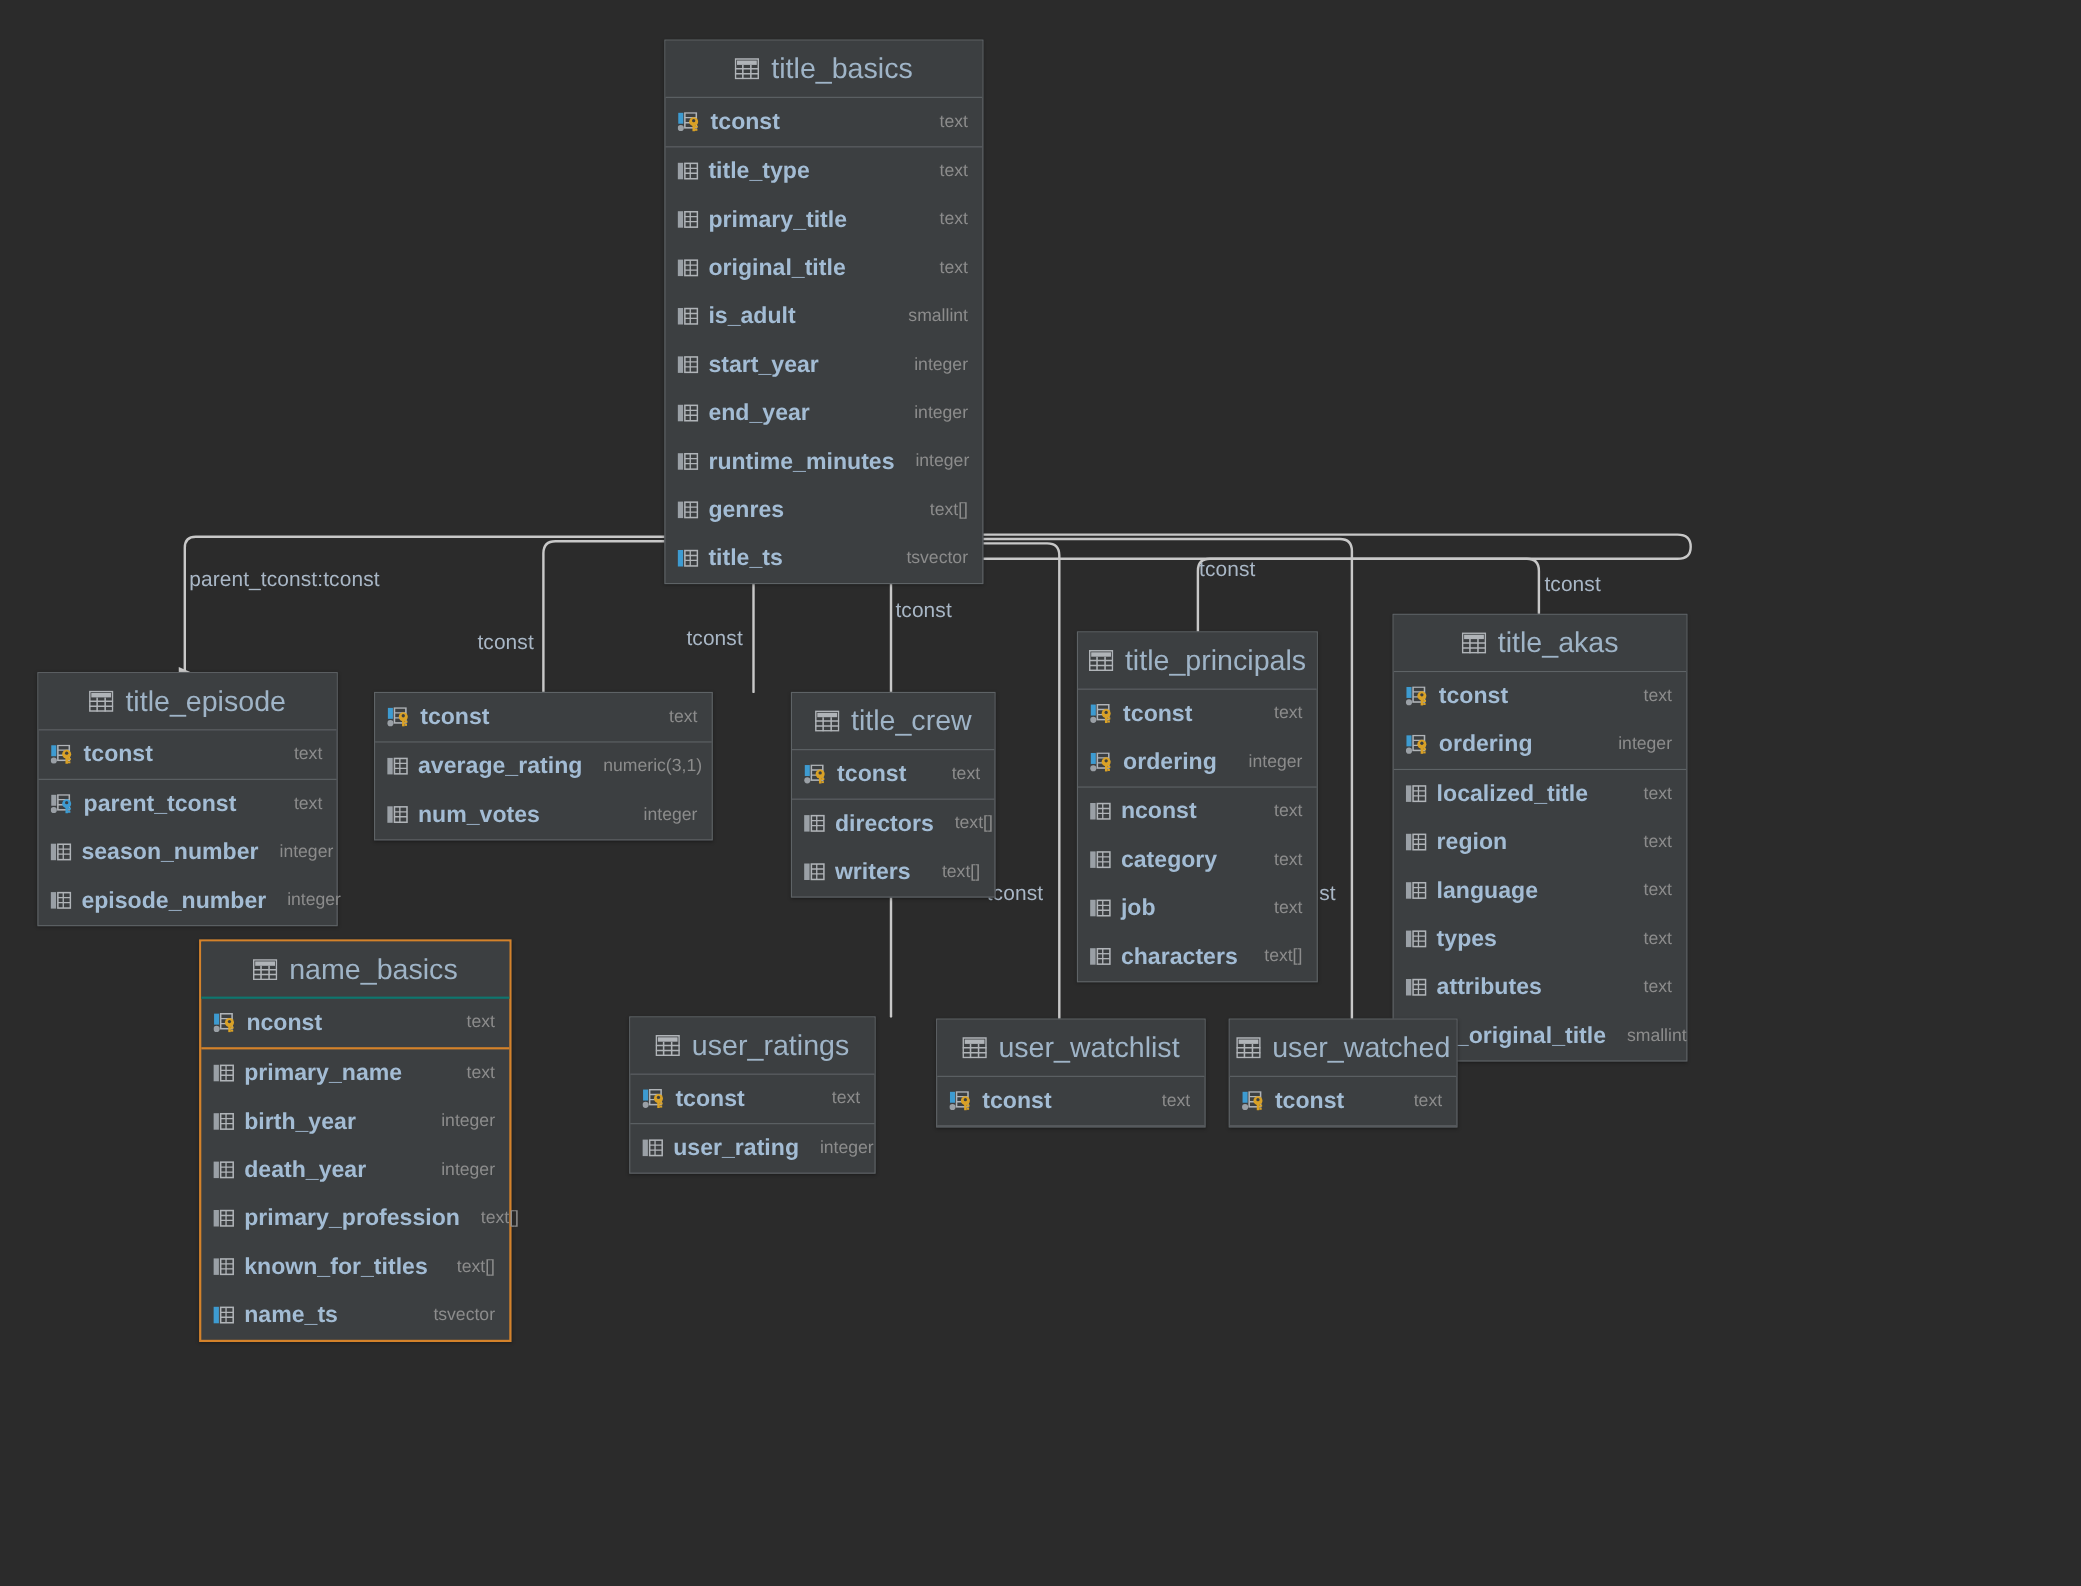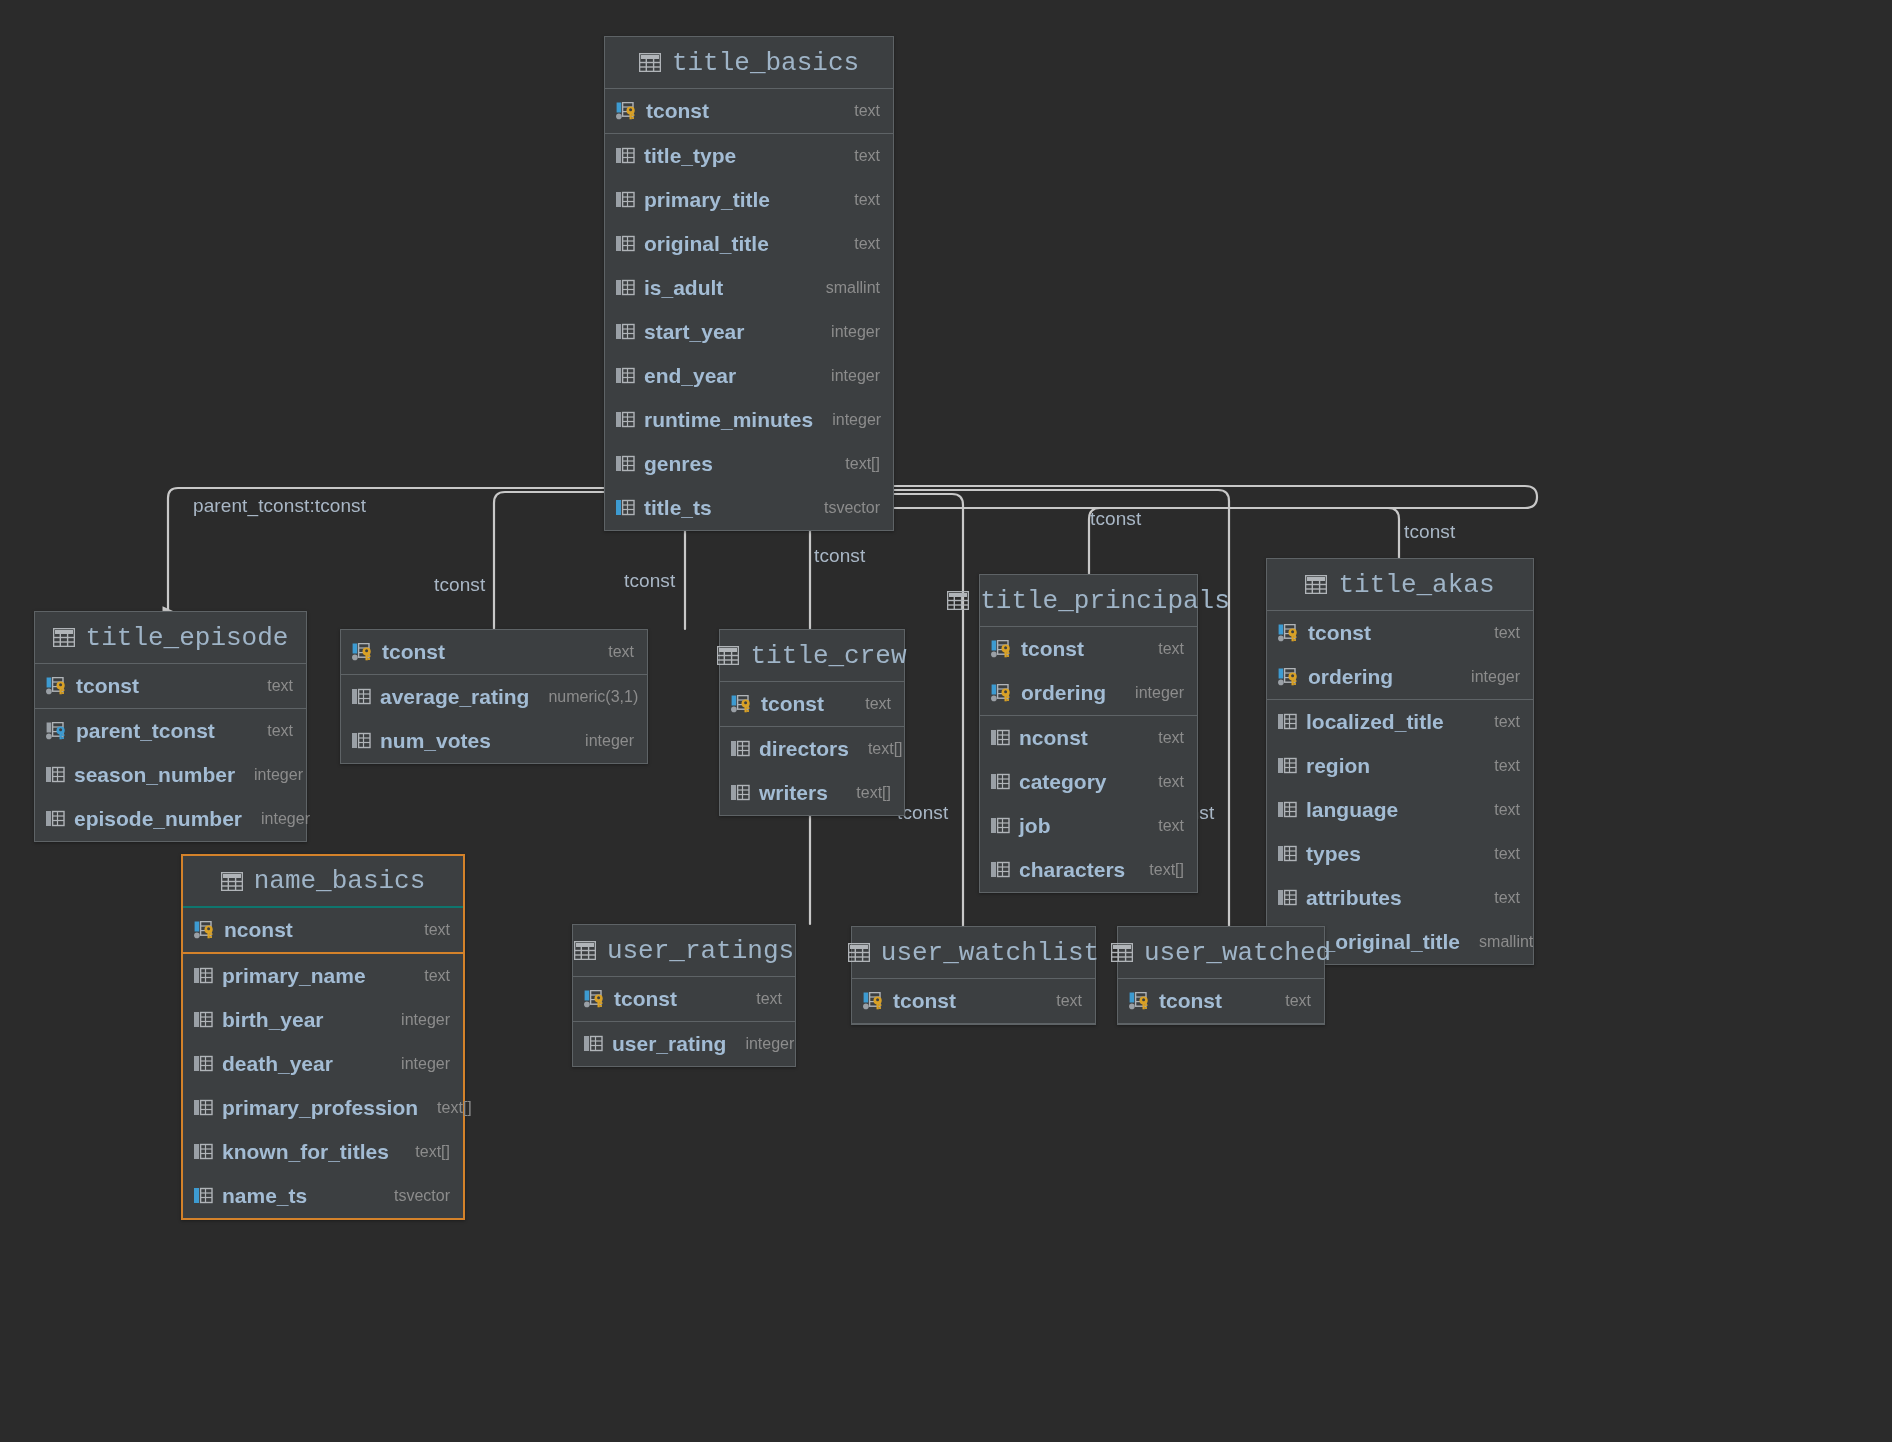--- a/index.html
+++ b/index.html
@@ -45,21 +45,20 @@
   .table-header {
     display: flex;
     align-items: center;
     justify-content: center;
     gap: 11px;
     height: 52px;
     padding: 0 28px;
     background: #3c3f41;
     border-bottom: 1px solid #5e6366;
     box-sizing: border-box;
-    font-family: Liberation Mono, monospace;
   }
   .table-node.selected .table-header {
     border-bottom: 2px solid #0f766e;
   }
   .table-title {
     color: #9fb4c7;
     font-size: 26px;
     font-weight: 400;
     white-space: nowrap;
   }
@@ -122,21 +121,21 @@
 
       <path d="M 818 498 Q 818 508 828 508 L 1388 508 Q 1399 508 1399 519 L 1399 558"></path>
 
       <path d="M 820 494 L 952 494 Q 963 494 963 505 L 963 926"></path>
 
       <path d="M 820 490 L 1218 490 Q 1229 490 1229 501 L 1229 926"></path>
 
     </g>
   </svg>
 
-  <div class="edge-label" style="left:172px; top:495px;margin-left:21px;">parent_tconst:tconst</div>
+  <div class="edge-label" style="left:172px; top:517px;">parent_tconst:tconst</div>
   <div class="edge-label" style="left:434px; top:574px;">tconst</div>
   <div class="edge-label" style="left:624px; top:570px;">tconst</div>
   <div class="edge-label" style="left:814px; top:545px;">tconst</div>
   <div class="edge-label" style="left:1090px; top:508px;">tconst</div>
   <div class="edge-label" style="left:897px; top:802px;">tconst</div>
   <div class="edge-label" style="left:1163px; top:802px;">tconst</div>
   <div class="edge-label" style="left:1404px; top:521px;">tconst</div>
 
   <div id="tables-root">
       <div class="table-node" style="left: 604px; top: 36px; width: 290px;">

